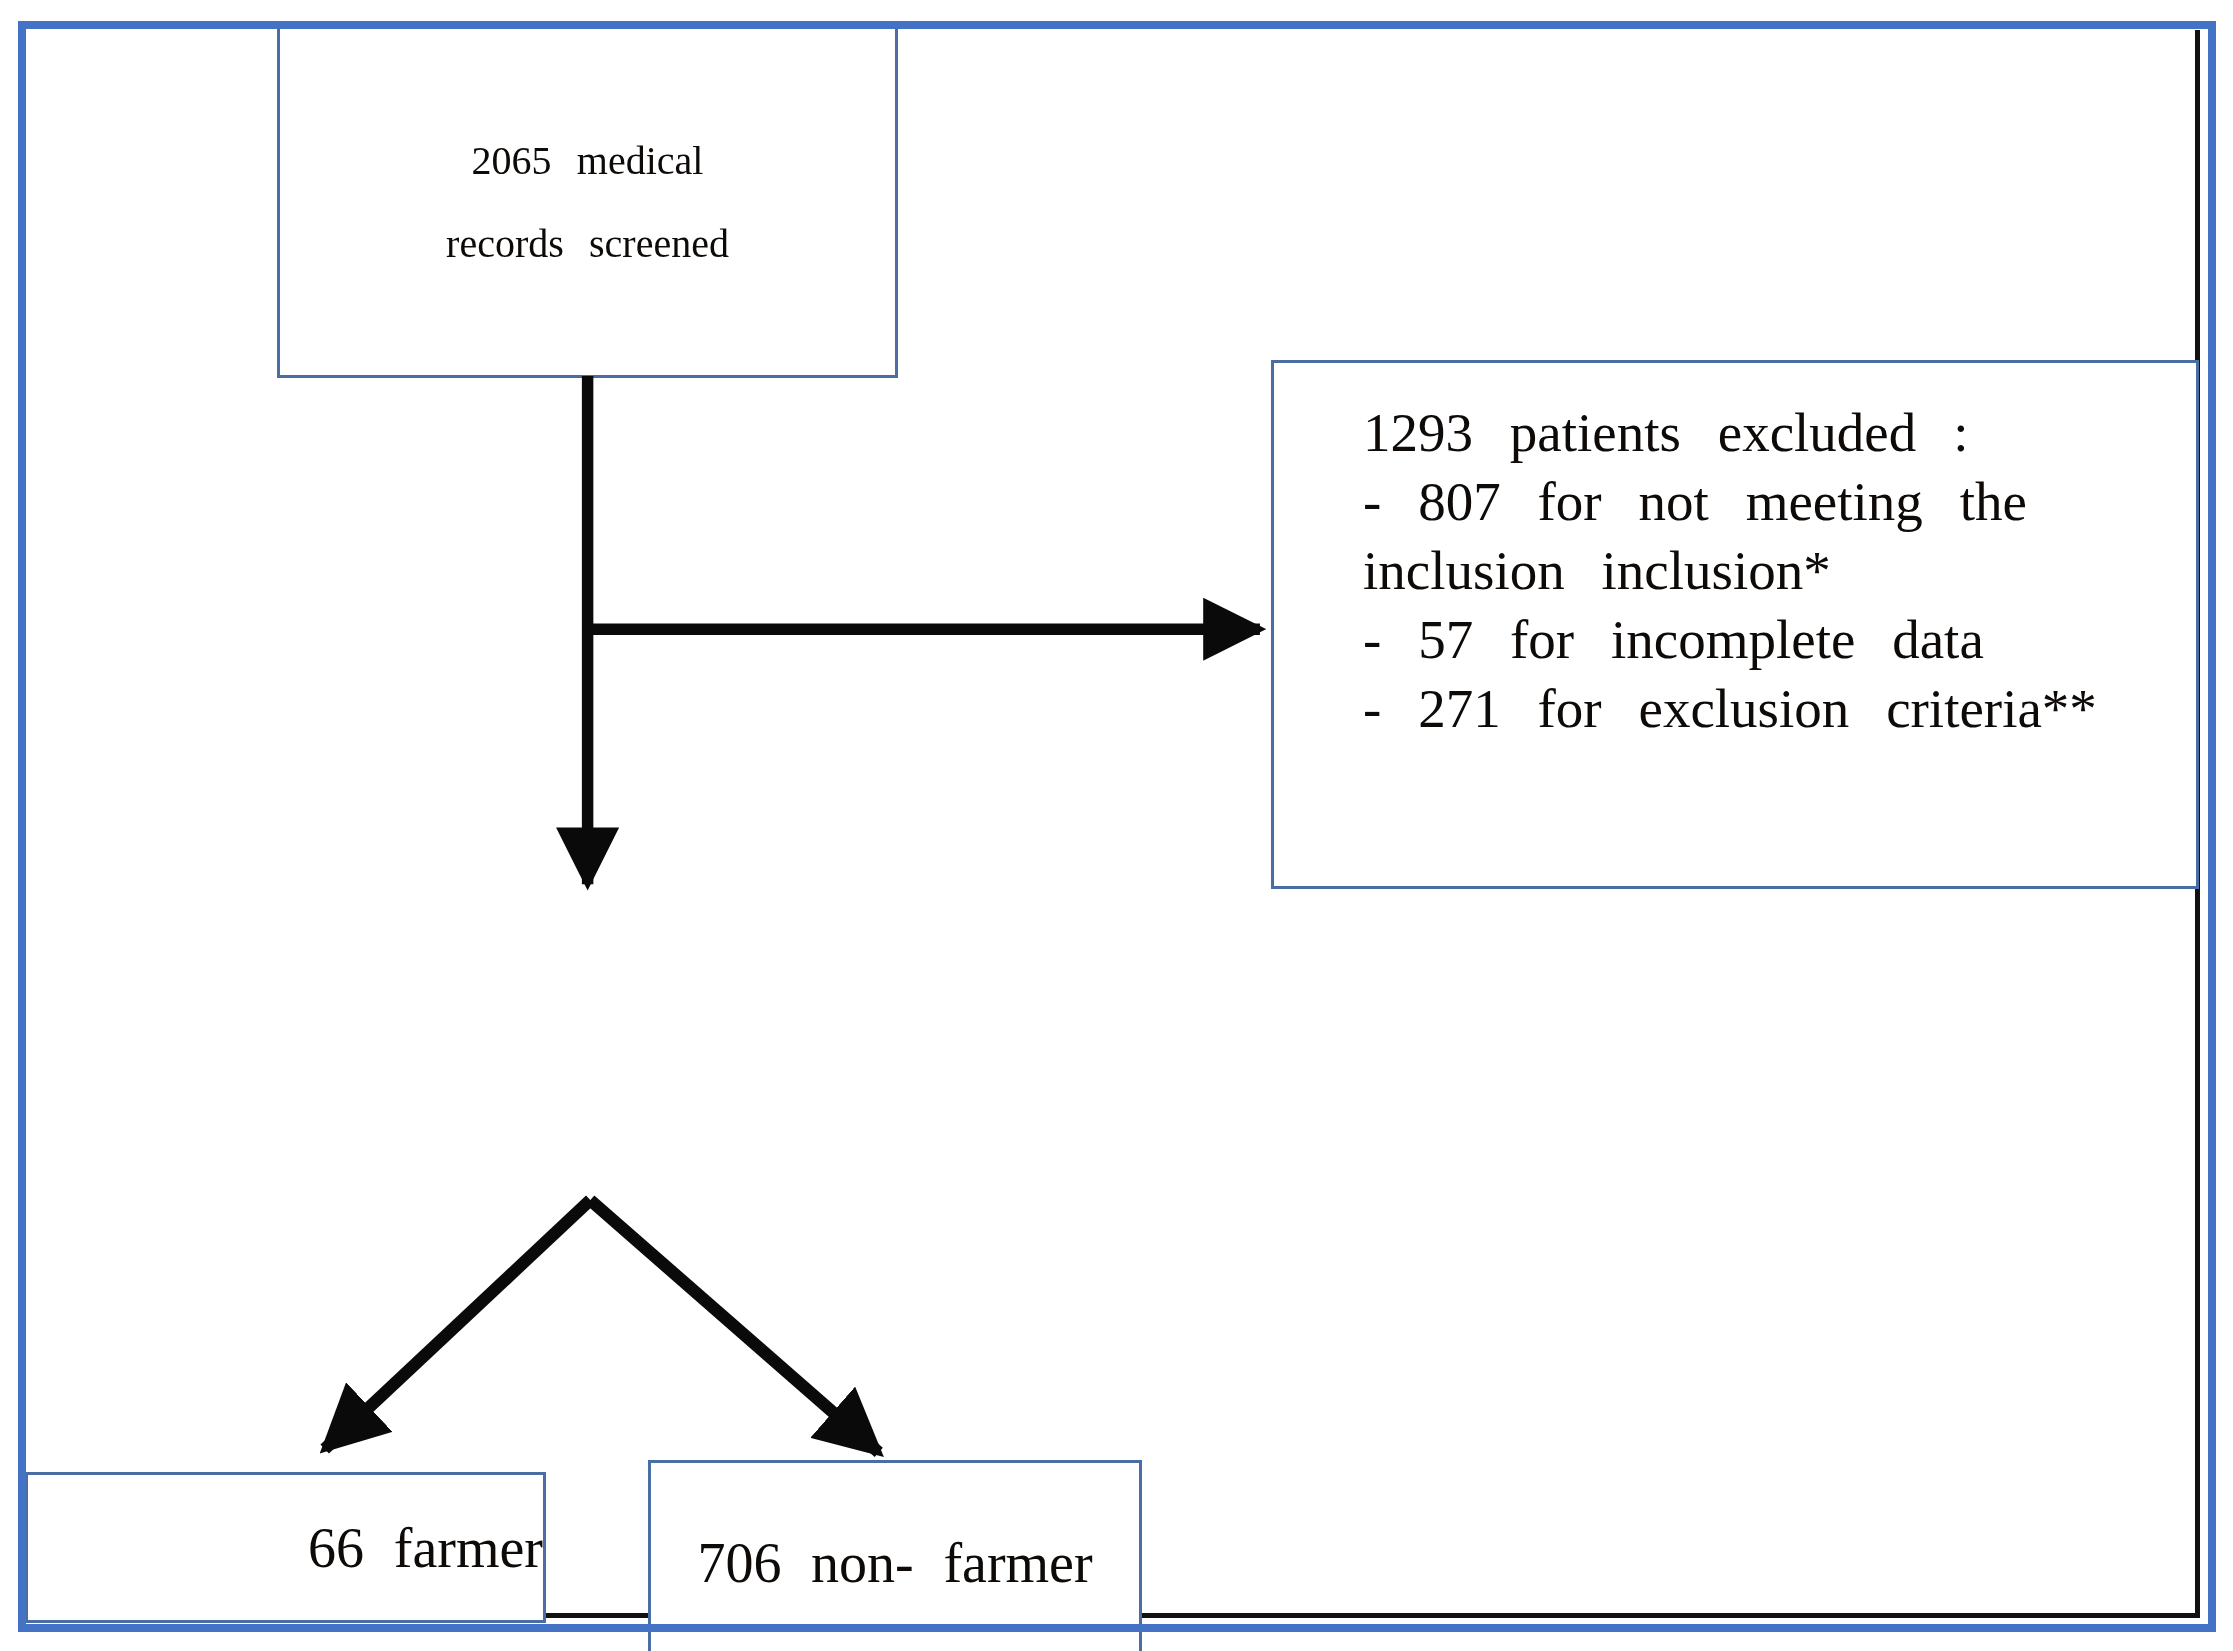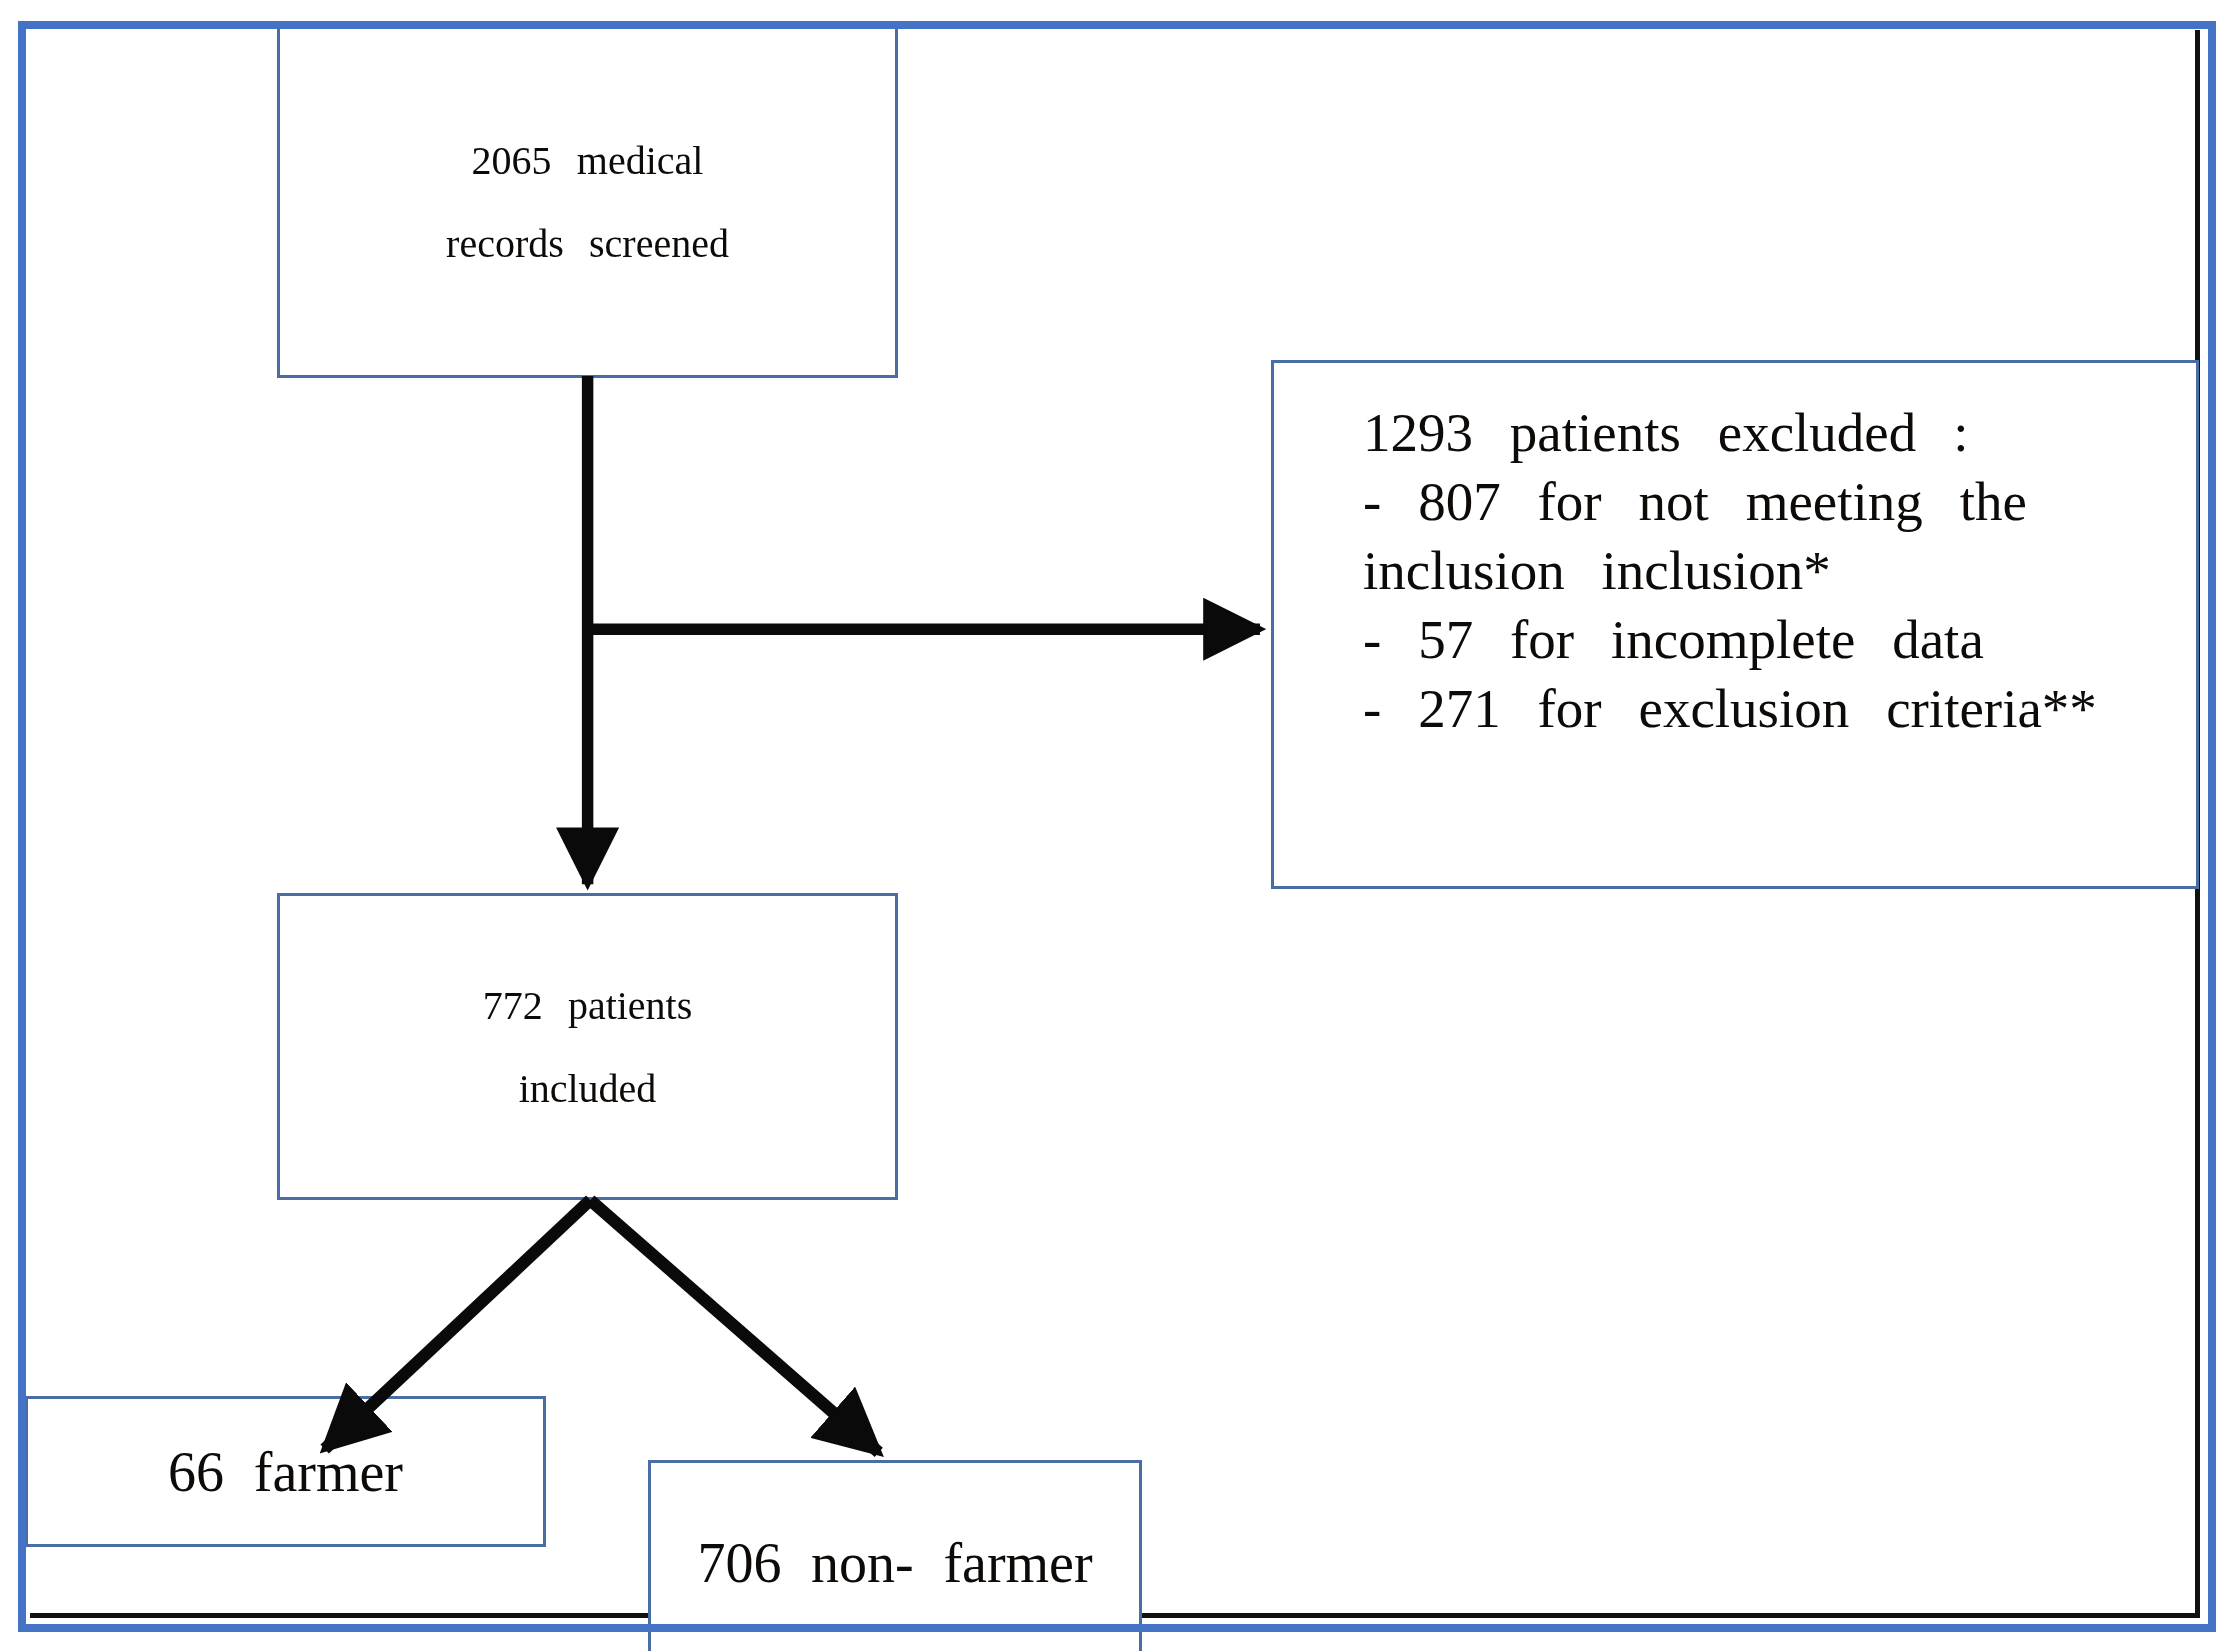--- a/index.html
+++ b/index.html
@@ -39,21 +39,21 @@
     display:flex;flex-direction:column;align-items:center;justify-content:center;
     text-align:center;
   }
   .node .ln{white-space:nowrap;}
   .big-ln{font-size:40px;line-height:83px;word-spacing:0.38em;}
   .small-ln{font-size:55px;line-height:69px;word-spacing:0.42em;white-space:nowrap;margin-left:48px;}
   .label-ln{font-size:56px;line-height:62px;word-spacing:0.28em;}
   #box-screened{left:277px;top:25px;width:621px;height:353px;}
   #box-excluded{left:1271px;top:360px;width:928px;height:529px;padding:35px 17.6px 0 41px;}
   #box-included{left:277px;top:893px;width:621px;height:307px;}
-  #box-farmer{left:25px;top:1396px;width:521px;height:151px;}
+  #box-farmer{left:25px;top:1472px;width:521px;height:151px;align-items:flex-end;}
   #box-nonfarmer{left:648px;top:1460px;width:494px;height:205px;}
   
   #arrows{
     position:absolute;left:0;top:0;width:2234px;height:1652px;
     z-index:4;pointer-events:none;
   }
 </style>
 </head>
 <body>
 
@@ -68,24 +68,20 @@
   </div>
 
   <div class="node" id="box-excluded">
     <div class="ln small-ln">1293 patients excluded :</div>
     <div class="ln small-ln">- 807 for not meeting the</div>
     <div class="ln small-ln">inclusion inclusion*</div>
     <div class="ln small-ln">- 57 for incomplete data</div>
     <div class="ln small-ln">- 271 for exclusion criteria**</div>
   </div>
 
-  <div class="node center" id="box-included">
-    <div class="ln big-ln">772 patients</div>
-    <div class="ln big-ln">included</div>
-  </div>
 
   <div class="node center" id="box-farmer">
     <div class="ln label-ln">66 farmer</div>
   </div>
 
   <div class="node center" id="box-nonfarmer">
     <div class="ln label-ln">706 non- farmer</div>
   </div>
 
   <svg id="arrows" viewBox="0 0 2532 1872" xmlns="http://www.w3.org/2000/svg">

